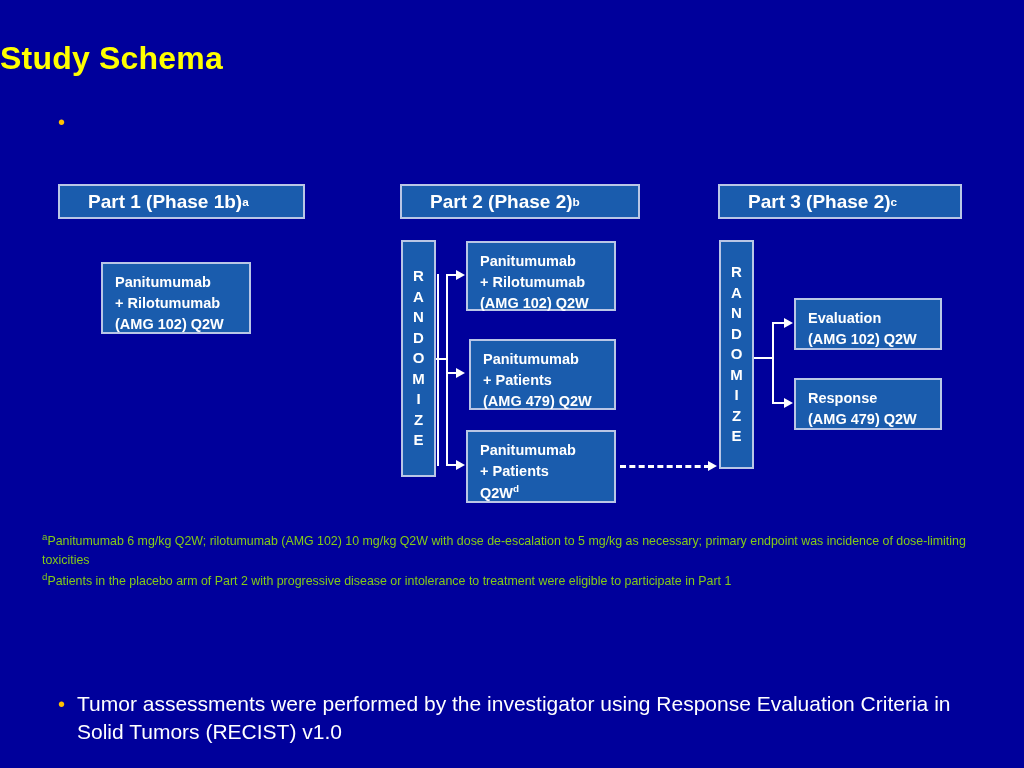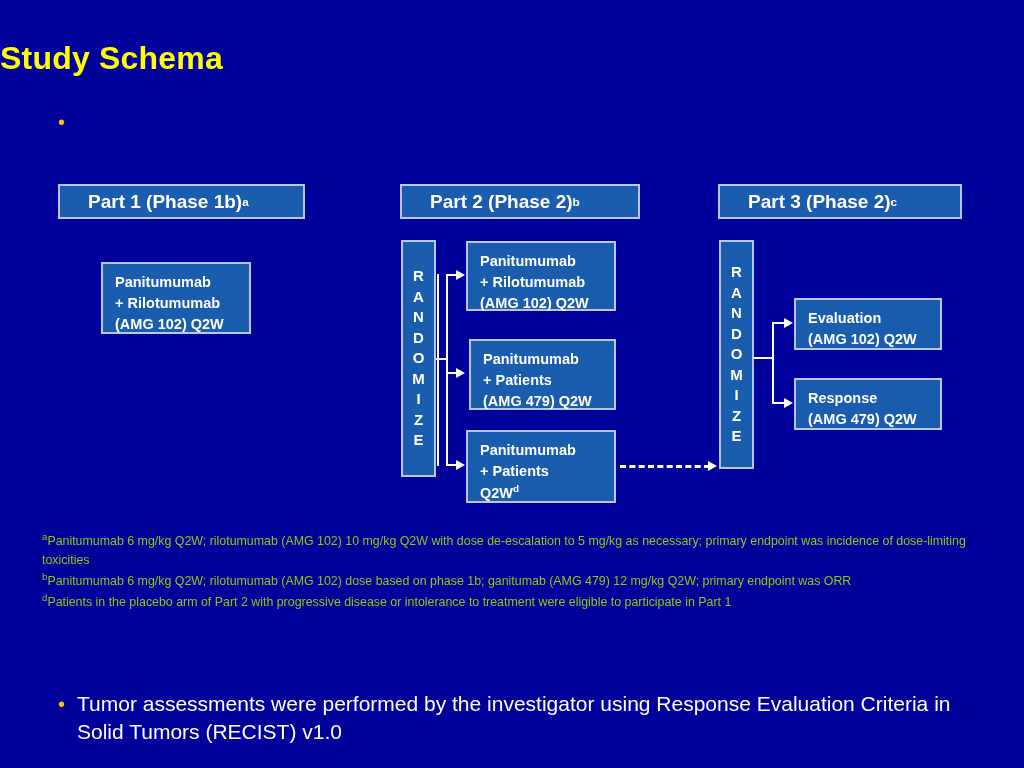--- a/index.html
+++ b/index.html
@@ -266,21 +266,20 @@
     <div>(AMG 102) Q2W</div>
   </div>
 
   <div class="tbox" id="p3-box-b">
     <div>Response</div>
     <div>(AMG 479) Q2W</div>
   </div>
 
   <div id="footnotes">
     <div class="fn"><span class="marker">a</span><span>Panitumumab 6 mg/kg Q2W; rilotumumab (AMG 102) 10 mg/kg Q2W with dose de-escalation to 5 mg/kg as necessary; primary endpoint was incidence of dose-limiting toxicities</span></div>
-    <div class="fn"><span class="marker">b</span><span>Panitumumab 6 mg/kg Q2W; rilotumumab (AMG 102) dose based on phase 1b; ganitumab (AMG 479) 12 mg/kg Q2W; primary endpoint was ORR</span></div>
     <div class="fn"><span class="marker">d</span><span>Patients in the placebo arm of Part 2 with progressive disease or intolerance to treatment were eligible to participate in Part 1</span></div>
   </div>
 
   <div id="bottom-bullet" class="bullet-row">
     <span class="dot">•</span>
     <span class="btext">Tumor assessments were performed by the investigator using Response Evaluation Criteria in Solid Tumors (RECIST) v1.0</span>
   </div>
 
 </div>
 

